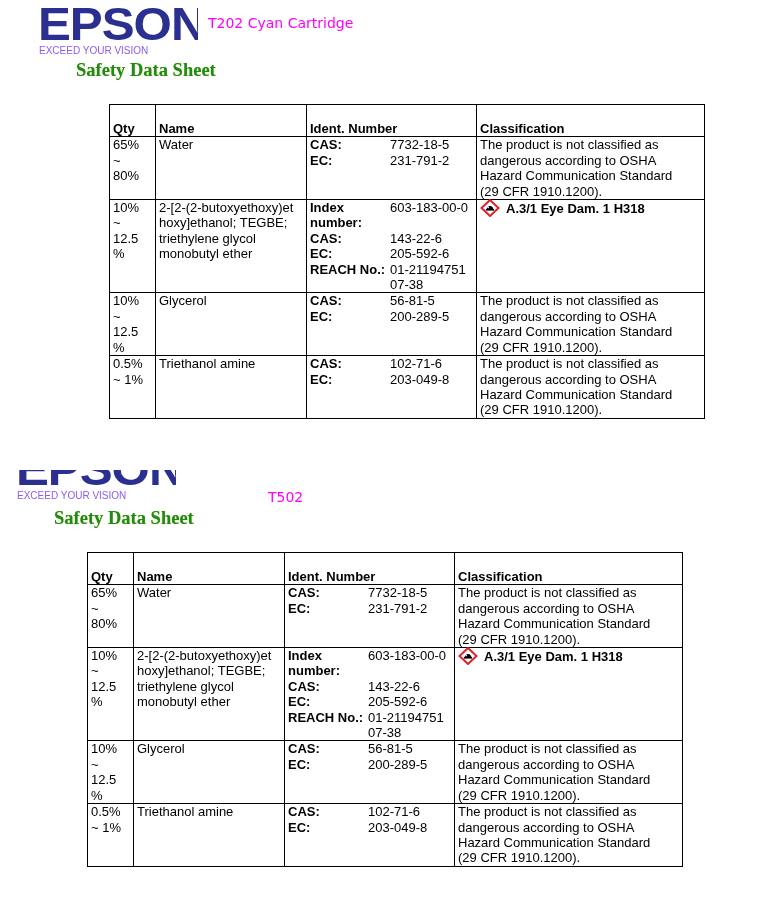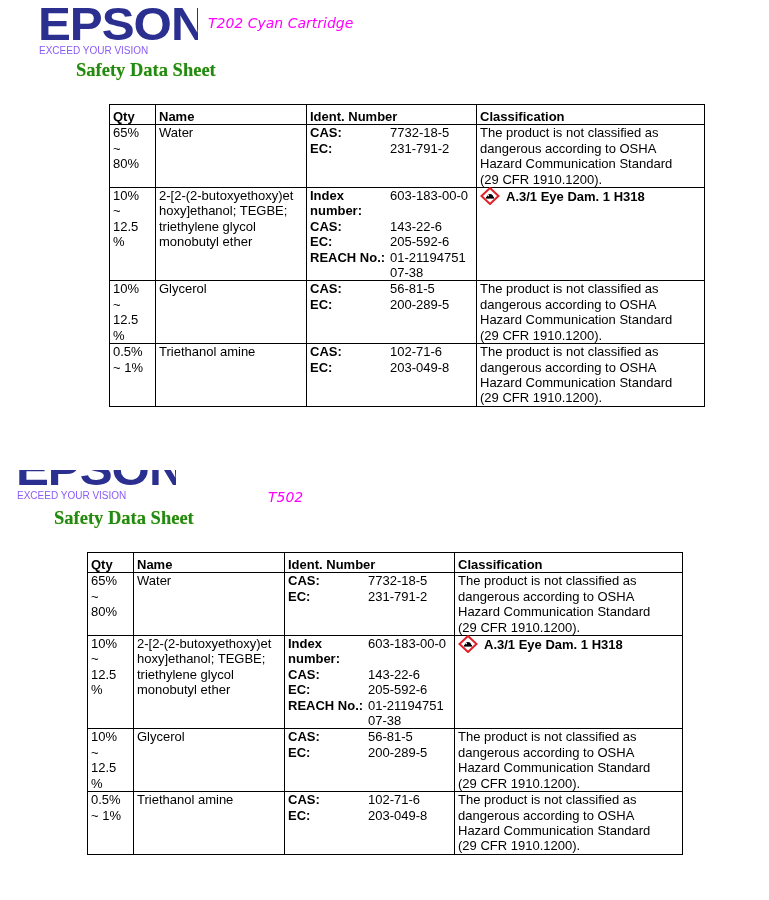--- a/index.html
+++ b/index.html
@@ -10,31 +10,31 @@
   .logo .tagline { font-family: "Liberation Sans", sans-serif; font-weight: normal; color: #8b5cf6; font-size: 10px; letter-spacing: 0px; line-height: 14px; }
 
   .logo1 { left: 38px; top: 4px; width: 160px; height: 54px; }
   .logo1 .brand { position: absolute; left: 0; top: 0; }
   .logo1 .tagline { position: absolute; left: 1px; top: 40px; }
 
   .logo2 { left: 16px; top: 470px; width: 160px; height: 36px; }
   .logo2 .brand { position: absolute; left: 0; top: -21px; }
   .logo2 .tagline { position: absolute; left: 1px; top: 19px; }
 
-  .product-label { position: absolute; font-family: "DejaVu Sans", sans-serif; color: #ff00ff; font-size: 14px; font-style: italic; }
+  .product-label { position: absolute; font-family: "DejaVu Sans", sans-serif; color: #ff00ff; font-size: 14px; }
   .pl1 { left: 208px; top: 15px; }
   .pl2 { left: 268px; top: 489px; text-align: right; }
 
   .sds-title { position: absolute; font-family: Liberation Serif, serif; font-weight: bold; color: #1e8a1e; font-size: 18.5px; text-shadow: 0 0 1px #c8d23c; }
   .t1 { left: 76px; top: 60px; }
   .t2 { left: 54px; top: 508px; }
 
   table.sds { position: absolute; border-collapse: collapse; font-family: "Liberation Sans", sans-serif; font-size: 13px; line-height: 15.4px; table-layout: fixed; }
   table.sds td, table.sds th { border: 1px solid #000; vertical-align: top; padding: 0 3px; text-align: left; }
-  table.sds th { font-weight: bold; padding-top: 4px; padding-bottom: 0; }
+  table.sds th { font-weight: bold; padding-top: 16px; padding-bottom: 0; }
   .tb1 { left: 109px; top: 104px; width: 595px; }
   .tb2 { left: 87px; top: 552px; width: 595px; }
   col.c-qty { width: 46px; }
   col.c-name { width: 151px; }
   col.c-id { width: 170px; }
   col.c-class { width: 228px; }
 
   .qty-line { display: block; }
   .name-just { text-align: justify; text-align-last: left; }
   .ident-row { display: flex; }

